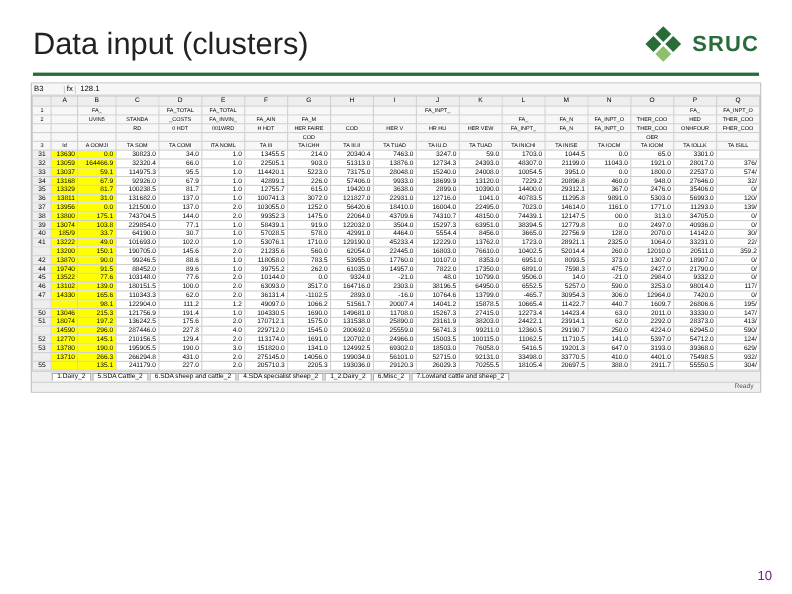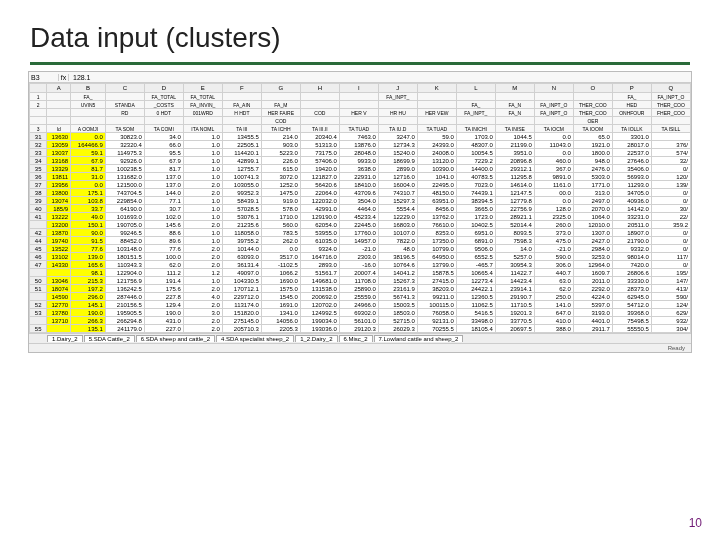--- a/index.html
+++ b/index.html
@@ -26,20 +26,31 @@
   .sheet-tabs { display: flex; font-size: 6px; background: #eee; border-top: 1px solid #ccc; height: 10px; align-items: center; padding-left: 18px; }
   .tab { border: 1px solid #aaa; border-bottom: none; padding: 0 4px; background: #fff; margin-right: 1px; }
   .slide-num { position: absolute; bottom: 10px; right: 18px; font-size: 12px; color: #701a75; }
   .quick-row { display: flex; justify-content: flex-end; font-size: 6px; background: #f0f0f0; border-top: 1px solid #ccc; height: 9px; align-items: center; padding-right: 6px; gap: 10px; color: #555;}
 </style>
 </head>
 <body>
 
 <div class="title-bar">
   <div class="title">Data input (clusters)</div>
+  <div class="logo">
+    <svg class="logo-icon" viewBox="0 0 40 40">
+      <g fill="#2a6b3a">
+        <polygon points="20,2 28,10 20,18 12,10"></polygon>
+        <polygon points="10,12 18,20 10,28 2,20"></polygon>
+        <polygon points="30,12 38,20 30,28 22,20"></polygon>
+        <polygon points="20,22 28,30 20,38 12,30" fill="#8fbf6a"></polygon>
+      </g>
+    </svg>
+    <span class="logo-text">SRUC</span>
+  </div>
 </div>
 <div class="divider"></div>
 
 <div class="sheet-wrap">
   <div class="formula-bar">
     <div class="name-box">B3</div>
     <div class="fx">fx</div>
     <div class="formula-val">128.1</div>
   </div>
   <table>

